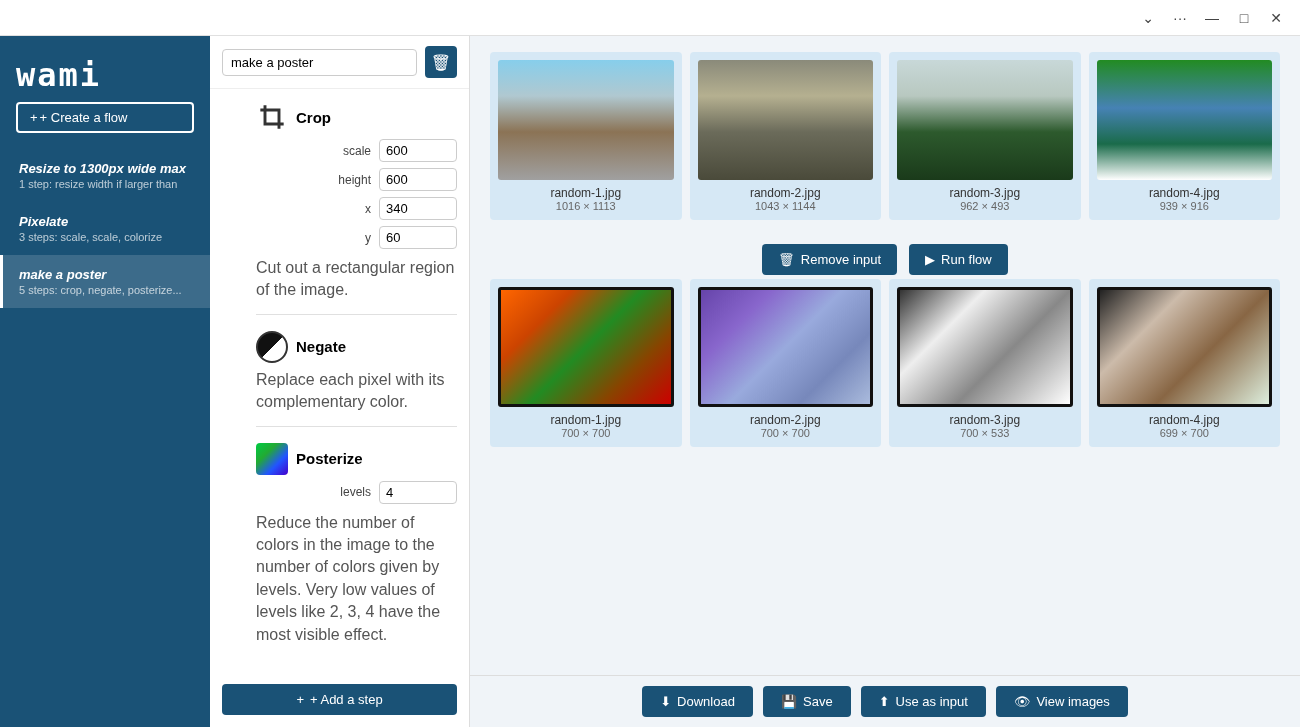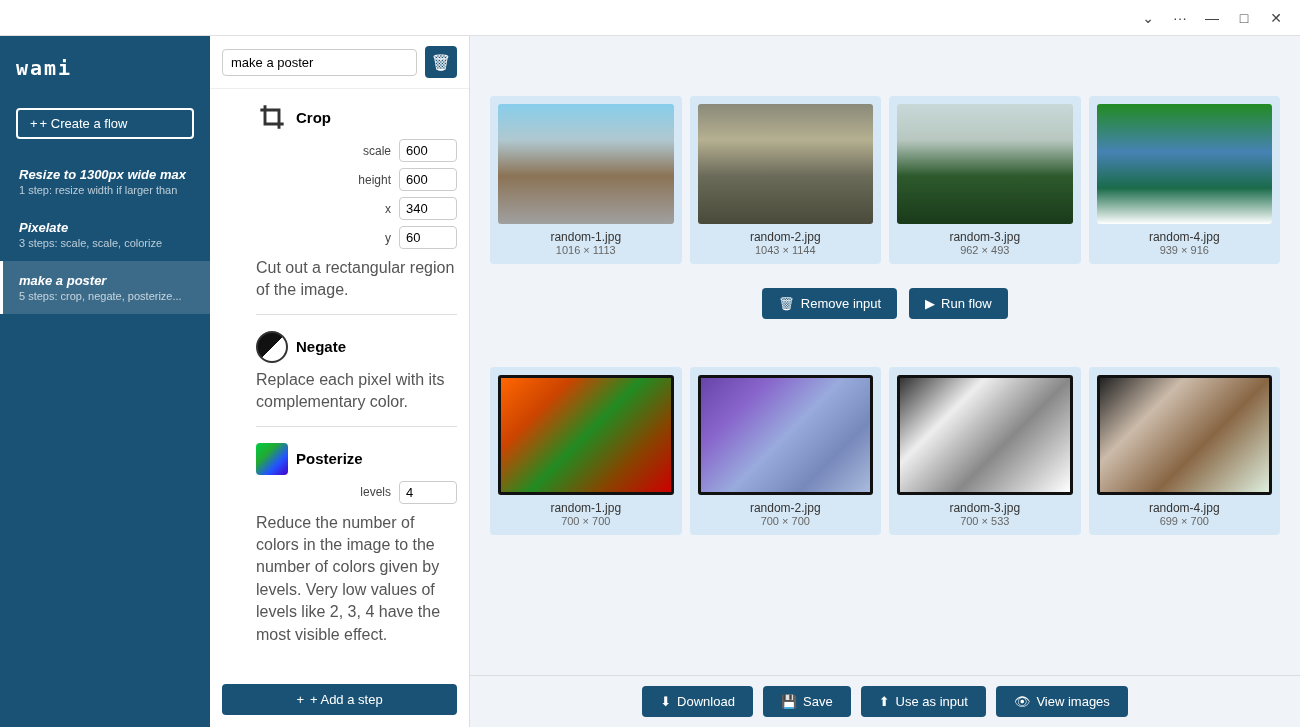--- a/index.html
+++ b/index.html
@@ -34,22 +34,22 @@
     .sidebar {
       width: 210px;
       background: #1a5276;
       color: #fff;
       display: flex;
       flex-direction: column;
       flex-shrink: 0;
       overflow-y: auto;
     }
     .sidebar-logo {
-      padding: 20px 16px 28px;
-      font-size: 20px;
+      padding: 20px 16px 8px;
+      font-size: 32px;
       font-weight: bold;
       letter-spacing: 2px;
       color: #fff;
       font-family: monospace;
     }
     .create-flow-btn {
       margin: 0 16px 16px;
       background: #1a5276;
       border: 2px solid #fff;
       color: #fff;
@@ -158,21 +158,21 @@
       justify-content: flex-end;
       gap: 8px;
     }
     .step-field-label {
       font-size: 12px;
       color: #444;
       min-width: 40px;
       text-align: right;
     }
     .step-field-input {
-      width: 58px;
+      width: 78px;
       border: 1px solid #ccc;
       border-radius: 4px;
       padding: 3px 6px;
       font-size: 13px;
     }
     .step-divider {
       height: 1px;
       background: #e0e0e0;
       margin: 12px 0;
     }
@@ -209,21 +209,20 @@
       margin-bottom: 16px;
     }
     .image-cell {
       background: #d6e8f5;
       border-radius: 4px;
       display: flex;
       flex-direction: column;
       align-items: center;
       padding: 8px;
       cursor: pointer;
-      margin-top: 44px;
     }
     .image-name {
       font-size: 12px;
       color: #333;
       font-weight: 500;
     }
     .image-dims {
       font-size: 11px;
       color: #666;
     }

